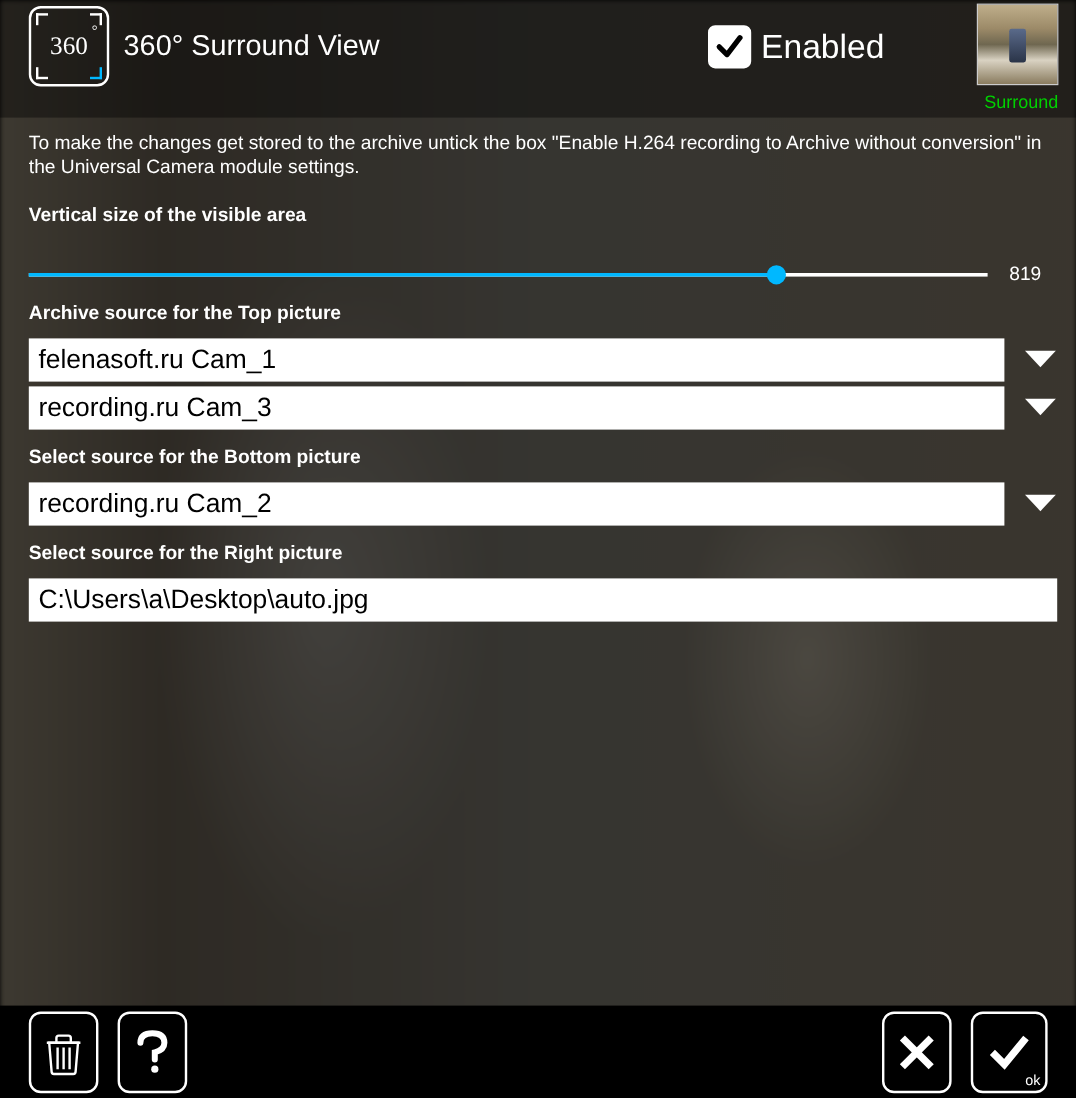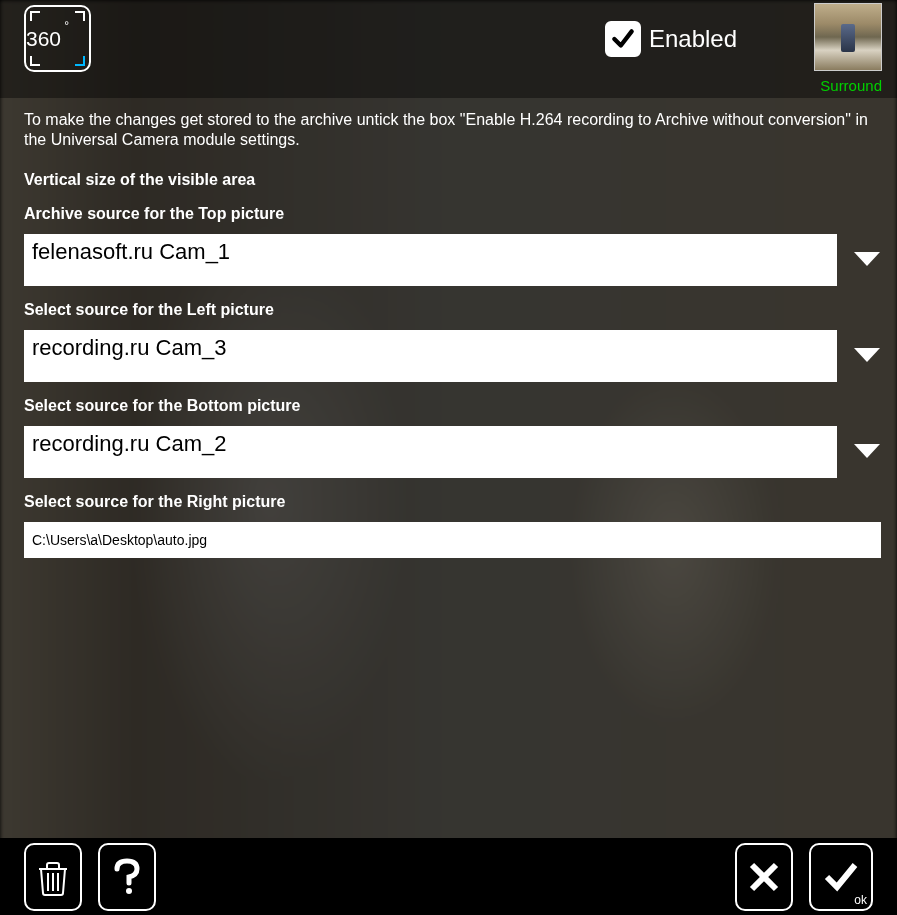--- a/index.html
+++ b/index.html
@@ -51,23 +51,24 @@
   }
   .header-icon {
     width: 67px;
     height: 67px;
     border: 2px solid #fff;
     border-radius: 10px;
     margin-top: 2px;
     position: relative;
     display: flex;
     align-items: center;
-    justify-content: flex-start;
+    justify-content: center;
     font-size: 12px;
     color: #fff;
+    font-family: Liberation Serif, serif;
   }
   .header-icon .corner {
     position: absolute;
     width: 10px;
     height: 10px;
     border: 2px solid #fff;
   }
   .header-icon .tl { top: 4px; left: 4px; border-right: none; border-bottom: none; }
   .header-icon .tr { top: 4px; right: 4px; border-left: none; border-bottom: none; }
   .header-icon .bl { bottom: 4px; left: 4px; border-right: none; border-top: none; }
@@ -97,21 +98,21 @@
     width: 36px;
     height: 36px;
     background: #fff;
     border: 2px solid #fff;
     border-radius: 6px;
     display: flex;
     align-items: center;
     justify-content: center;
   }
   .checkbox svg { width: 26px; height: 26px; }
-  .enabled-label { font-size: 24px; color: #fff; }
+  .enabled-label { font-size: 28px; color: #fff; }
   .preview-col {
     margin-left: 65px;
     display: flex;
     flex-direction: column;
     align-items: flex-end;
     gap: 2px;
     margin-top: 0;
   }
   .preview {
     width: 68px;
@@ -195,39 +196,39 @@
     align-items: center;
     gap: 16px;
     margin-bottom: 4px;
   }
   .dropdown-field {
     flex: 1;
     background: #ffffff;
     color: #000;
     font-size: 22px;
     padding: 6px 8px;
-    height: 52px;
+    height: 36px;
     line-height: 24px;
     overflow: hidden;
   }
   .dropdown-arrow {
     width: 28px;
     height: 18px;
     display:flex;
     align-items:center;
     justify-content:center;
   }
   .dropdown-arrow svg { width: 26px; height: 16px; }
 
   
   .text-field {
     width: 100%;
     background: #ffffff;
     color: #000;
-    font-size: 14px;
+    font-size: 22px;
     padding: 6px 8px;
     height: 36px;
     line-height: 24px;
     border: none;
     outline: none;
   }
 
   
   .footer {
     background: rgba(0,0,0,1);
@@ -270,52 +271,60 @@
   <div class="header">
     <div class="header-icon">
       <span class="corner tl"></span>
         <span class="corner tr"></span>
       <span class="corner bl"></span>
         <span class="corner br"></span>
       <span class="label360">
         <span>360</span><span class="deg">°</span>
       </span>
     </div>
+    <div class="header-title">360° Surround View</div>
     <div class="header-spacer"></div>
     <div class="enabled-wrap">
       <div class="checkbox">
         <svg viewBox="0 0 24 24">
             <path d="M4 12 L10 18 L20 5" stroke="#000" stroke-width="4" fill="none" stroke-linecap="round" stroke-linejoin="round"></path>
           </svg>
       </div>
       <span class="enabled-label">Enabled</span>
     </div>
     <div class="preview-col">
       <div class="preview"></div>
       <div class="triggered">Surround</div>
     </div>
   </div>
 
   <div class="content">
     <div class="help-text">To make the changes get stored to the archive untick the box "Enable H.264 recording to Archive without conversion" in the Universal Camera module settings.</div>
 
     <div class="field-label">Vertical size of the visible area</div>
+    <div class="slider-row">
+      <div class="slider">
+        <div class="slider-track"></div>
+        <div class="slider-fill" id="slider-fill" style="width: 78%;"></div>
+        <div class="slider-thumb" id="slider-thumb" style="left: 78%;"></div>
+      </div>
+      <div class="slider-value">819</div>
+    </div>
 
     
     <div id="sources-container">
         <div class="field-label">Archive source for the Top picture</div>
         <div class="dropdown-row">
           <div class="dropdown-field">felenasoft.ru Cam_1</div>
           <div class="dropdown-arrow">
             <svg viewBox="0 0 26 16">
               <polygon points="0,0 26,0 13,14" fill="#fff"></polygon>
             </svg>
           </div>
         </div>
-        <div class="field-label">Select source for the Left picture</div>
         <div class="dropdown-row">
           <div class="dropdown-field">recording.ru Cam_3</div>
           <div class="dropdown-arrow">
             <svg viewBox="0 0 26 16">
               <polygon points="0,0 26,0 13,14" fill="#fff"></polygon>
             </svg>
           </div>
         </div>
         <div class="field-label">Select source for the Bottom picture</div>
         <div class="dropdown-row">

